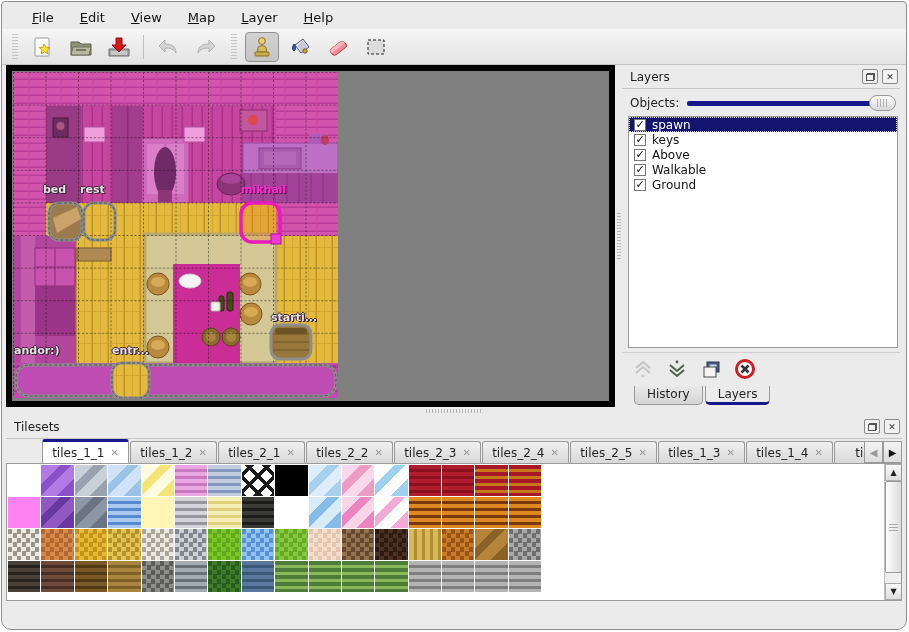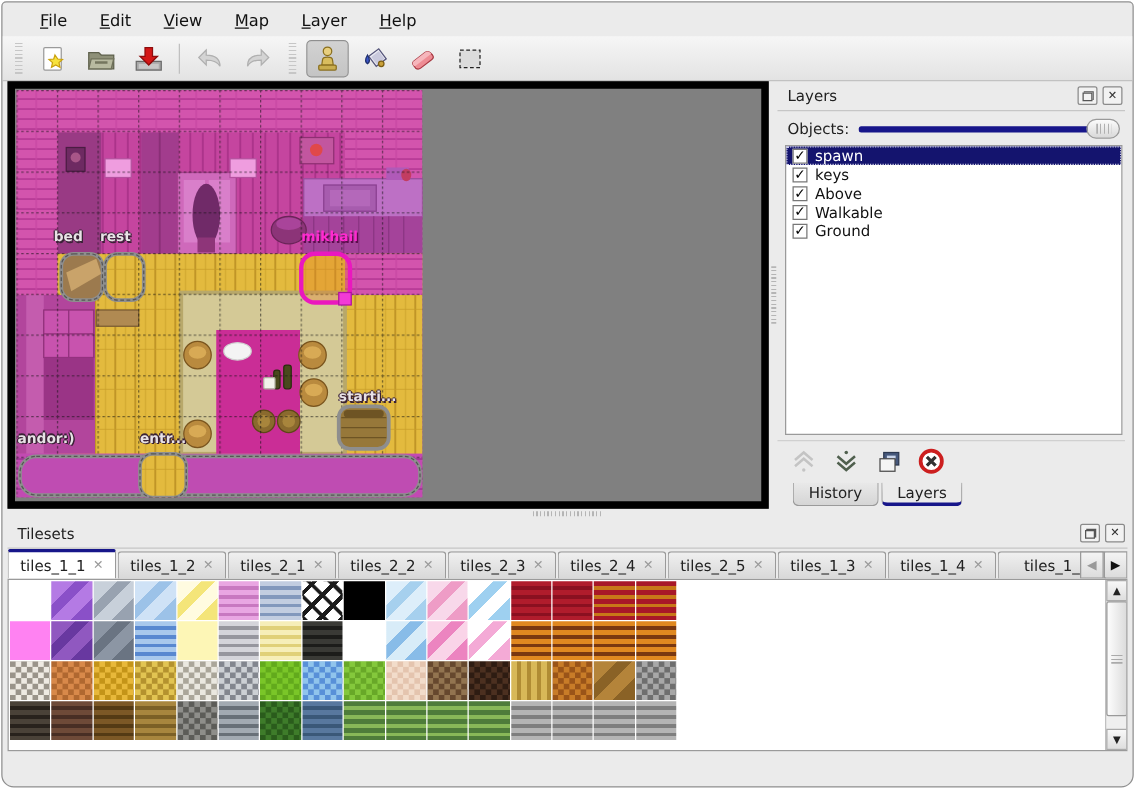--- a/index.html
+++ b/index.html
@@ -79,21 +79,21 @@
               background:linear-gradient(#e9e9e9,#d5d5d5); }
   .dock-tab.active { background:#ebebeb; border-bottom:3px solid #17168a; font-weight:normal; }
 
   
   .h-splitter { height:8px; display:flex; align-items:center; justify-content:center; }
   .h-splitter .grip { height:4px; width:56px;
        background:repeating-linear-gradient(90deg,#b5b5b5 0 1px,transparent 1px 3px); }
 
   
   .tilesets-dock { height:186px; display:flex; flex-direction:column; padding:0 4px; }
-  .ts-tabbar { height:24px; display:flex; align-items:flex-end; position:relative; overflow:hidden; }
+  .ts-tabbar { height:24px; display:flex; align-items:flex-end; position:relative; overflow:hidden;margin-left:36px; }
   .ts-tab { height:22px; min-width:87px; max-width:87px; display:flex; align-items:center; justify-content:center;
             gap:6px; font-size:12px; color:#222; border:1px solid #9a9a9a; border-bottom:none;
             border-radius:3px 3px 0 0; background:linear-gradient(#f0f0f0,#d8d8d8); margin-right:1px;
             overflow:hidden; white-space:nowrap; }
   .ts-tab.active { height:24px; background:#fff; border-top:3px solid #17168a; font-weight:normal; }
   .ts-tab .close-x { font-size:10px; font-weight:bold; color:#9a9a9a; }
   .ts-scrollbtns { position:absolute; right:0; bottom:0; display:flex; height:22px; }
   .ts-scrollbtn { width:19px; height:22px; border:1px solid #9a9a9a; background:linear-gradient(#f4f4f4,#dcdcdc);
                   display:flex; align-items:center; justify-content:center; font-size:10px; }
   .palette { position:relative; flex:1; background:#fff; border:1px solid #9a9a9a; overflow:hidden; }

